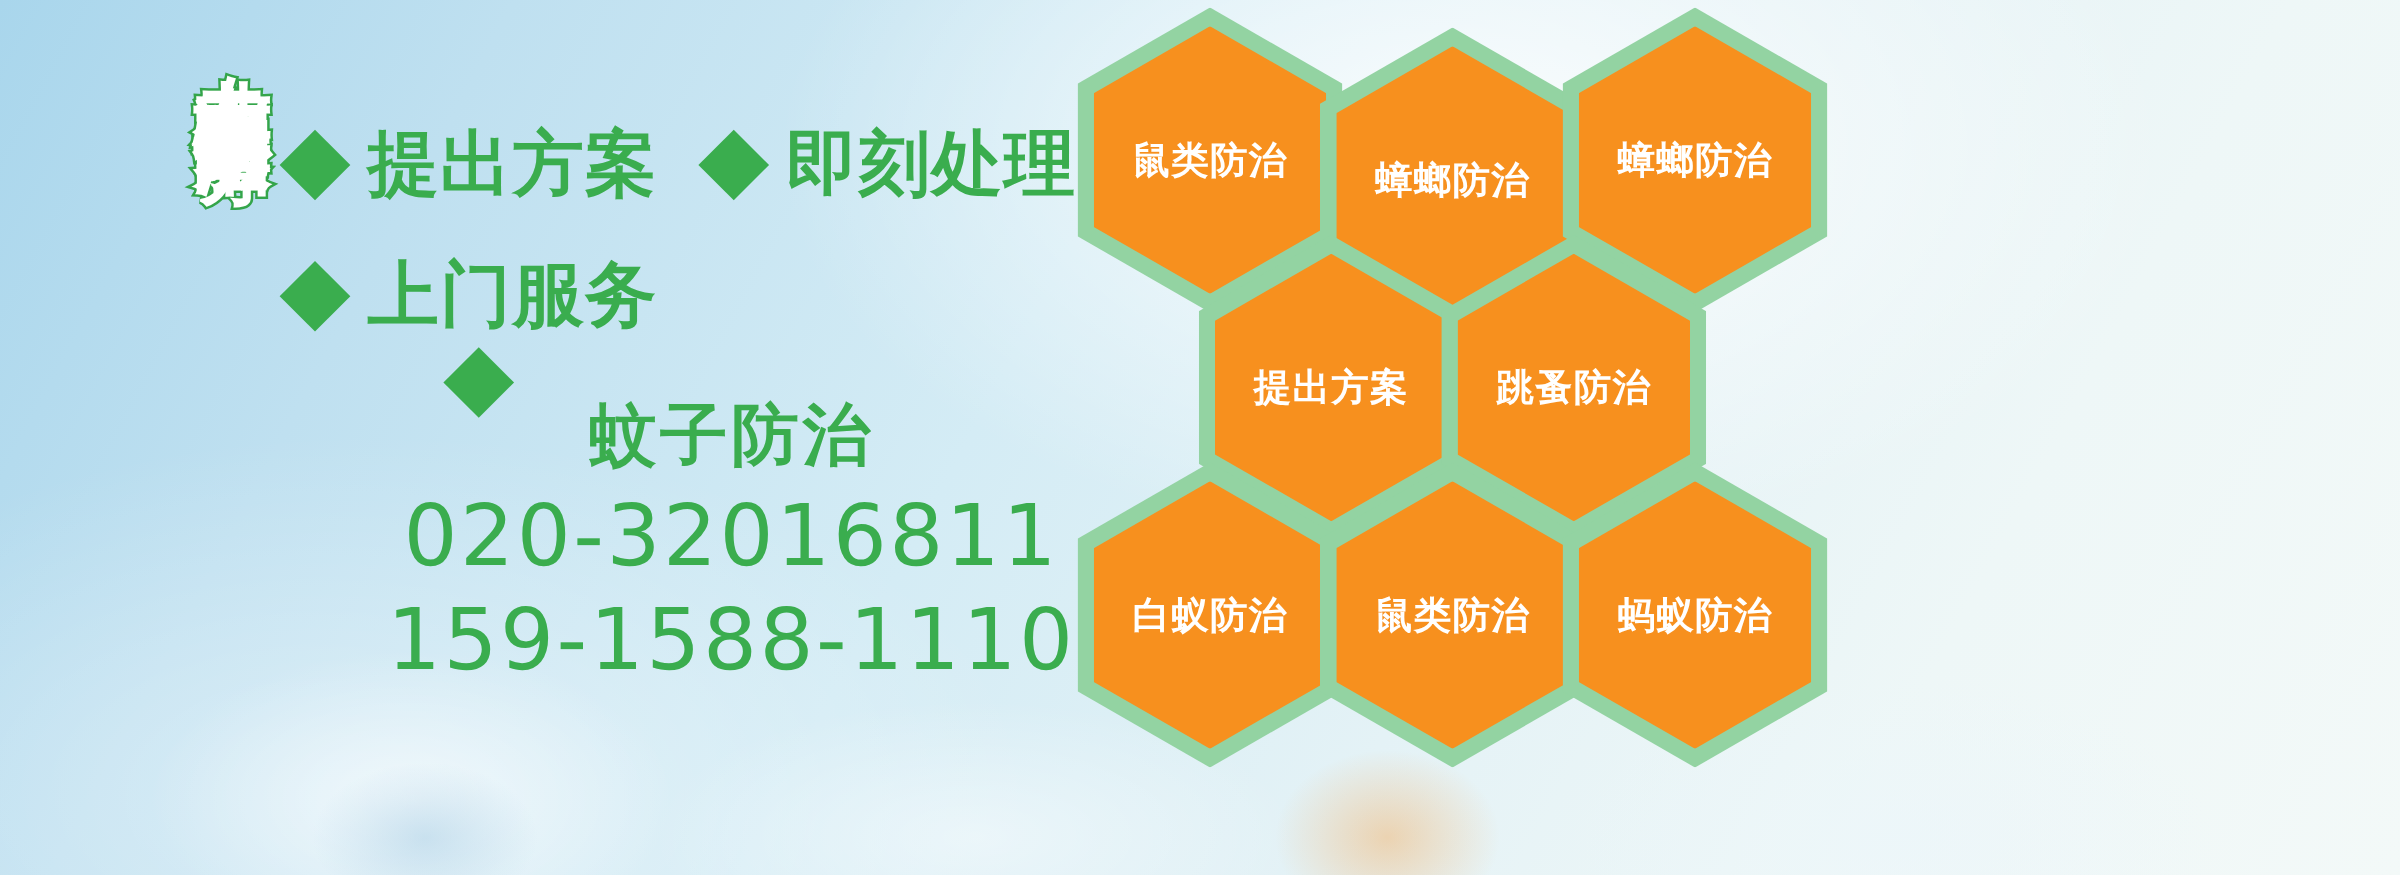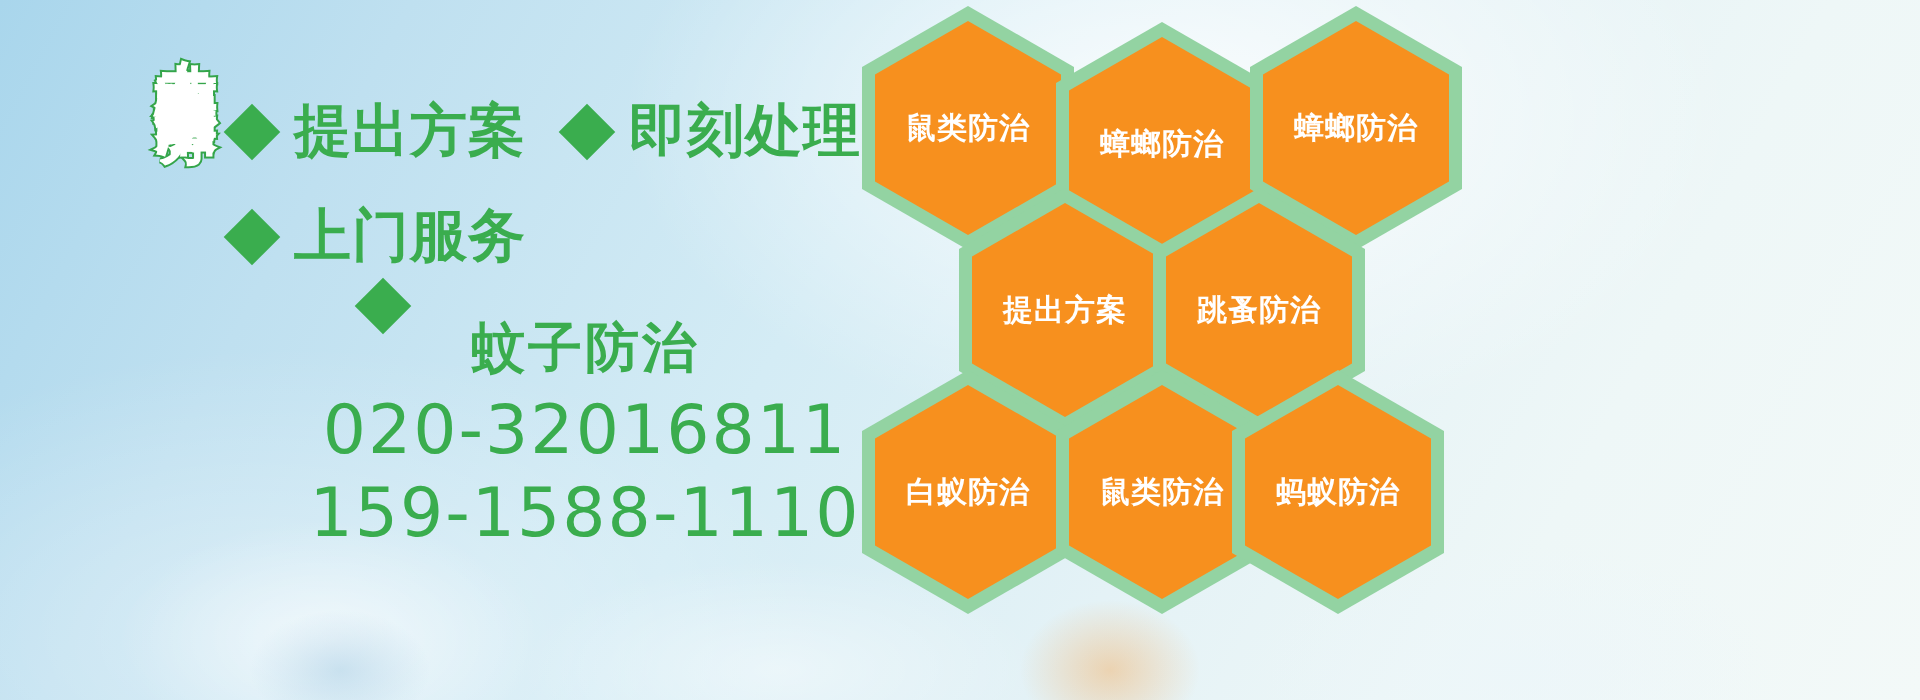--- a/index.html
+++ b/index.html
@@ -218,21 +218,21 @@
     <div class="hex-outer" style="left:293px; top:188px;">
       <div class="hex">
         <span class="hex-label">跳蚤防治</span>
       </div>
     </div>
     <div class="hex-outer" style="left:196px; top:370px;">
       <div class="hex">
         <span class="hex-label">鼠类防治</span>
       </div>
     </div>
-    <div class="hex-outer" style="left:372px; top:370px;">
+    <div class="hex-outer" style="left:390px; top:370px;">
       <div class="hex">
         <span class="hex-label">蚂蚁防治</span>
       </div>
     </div>
 
   </div>
 
 </div>
 
 </body></html>

